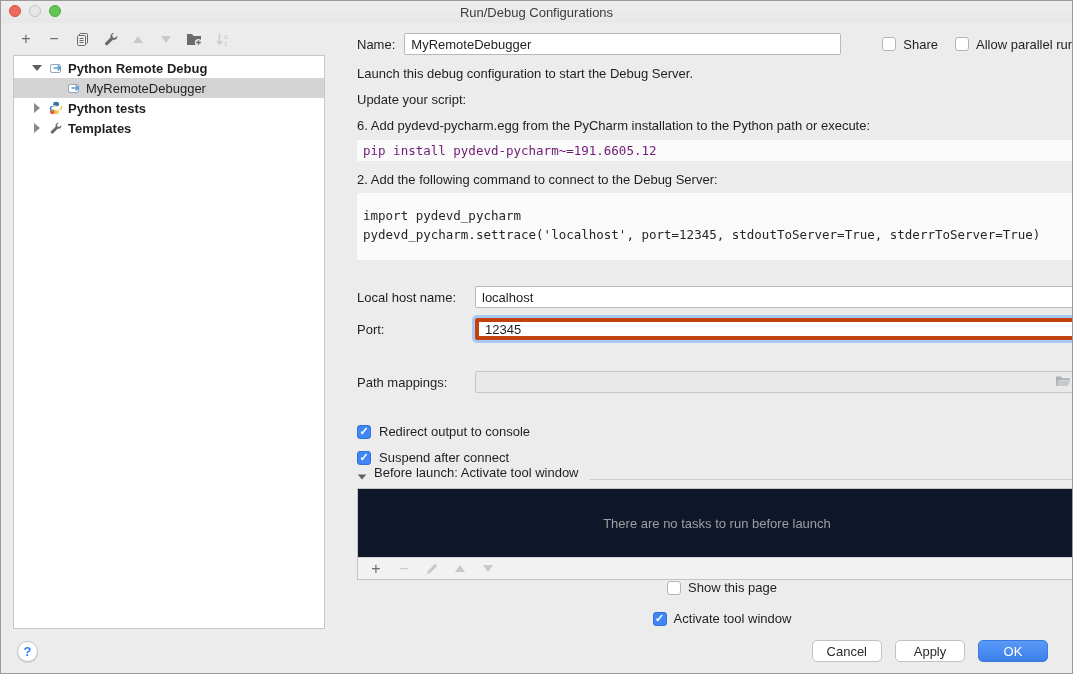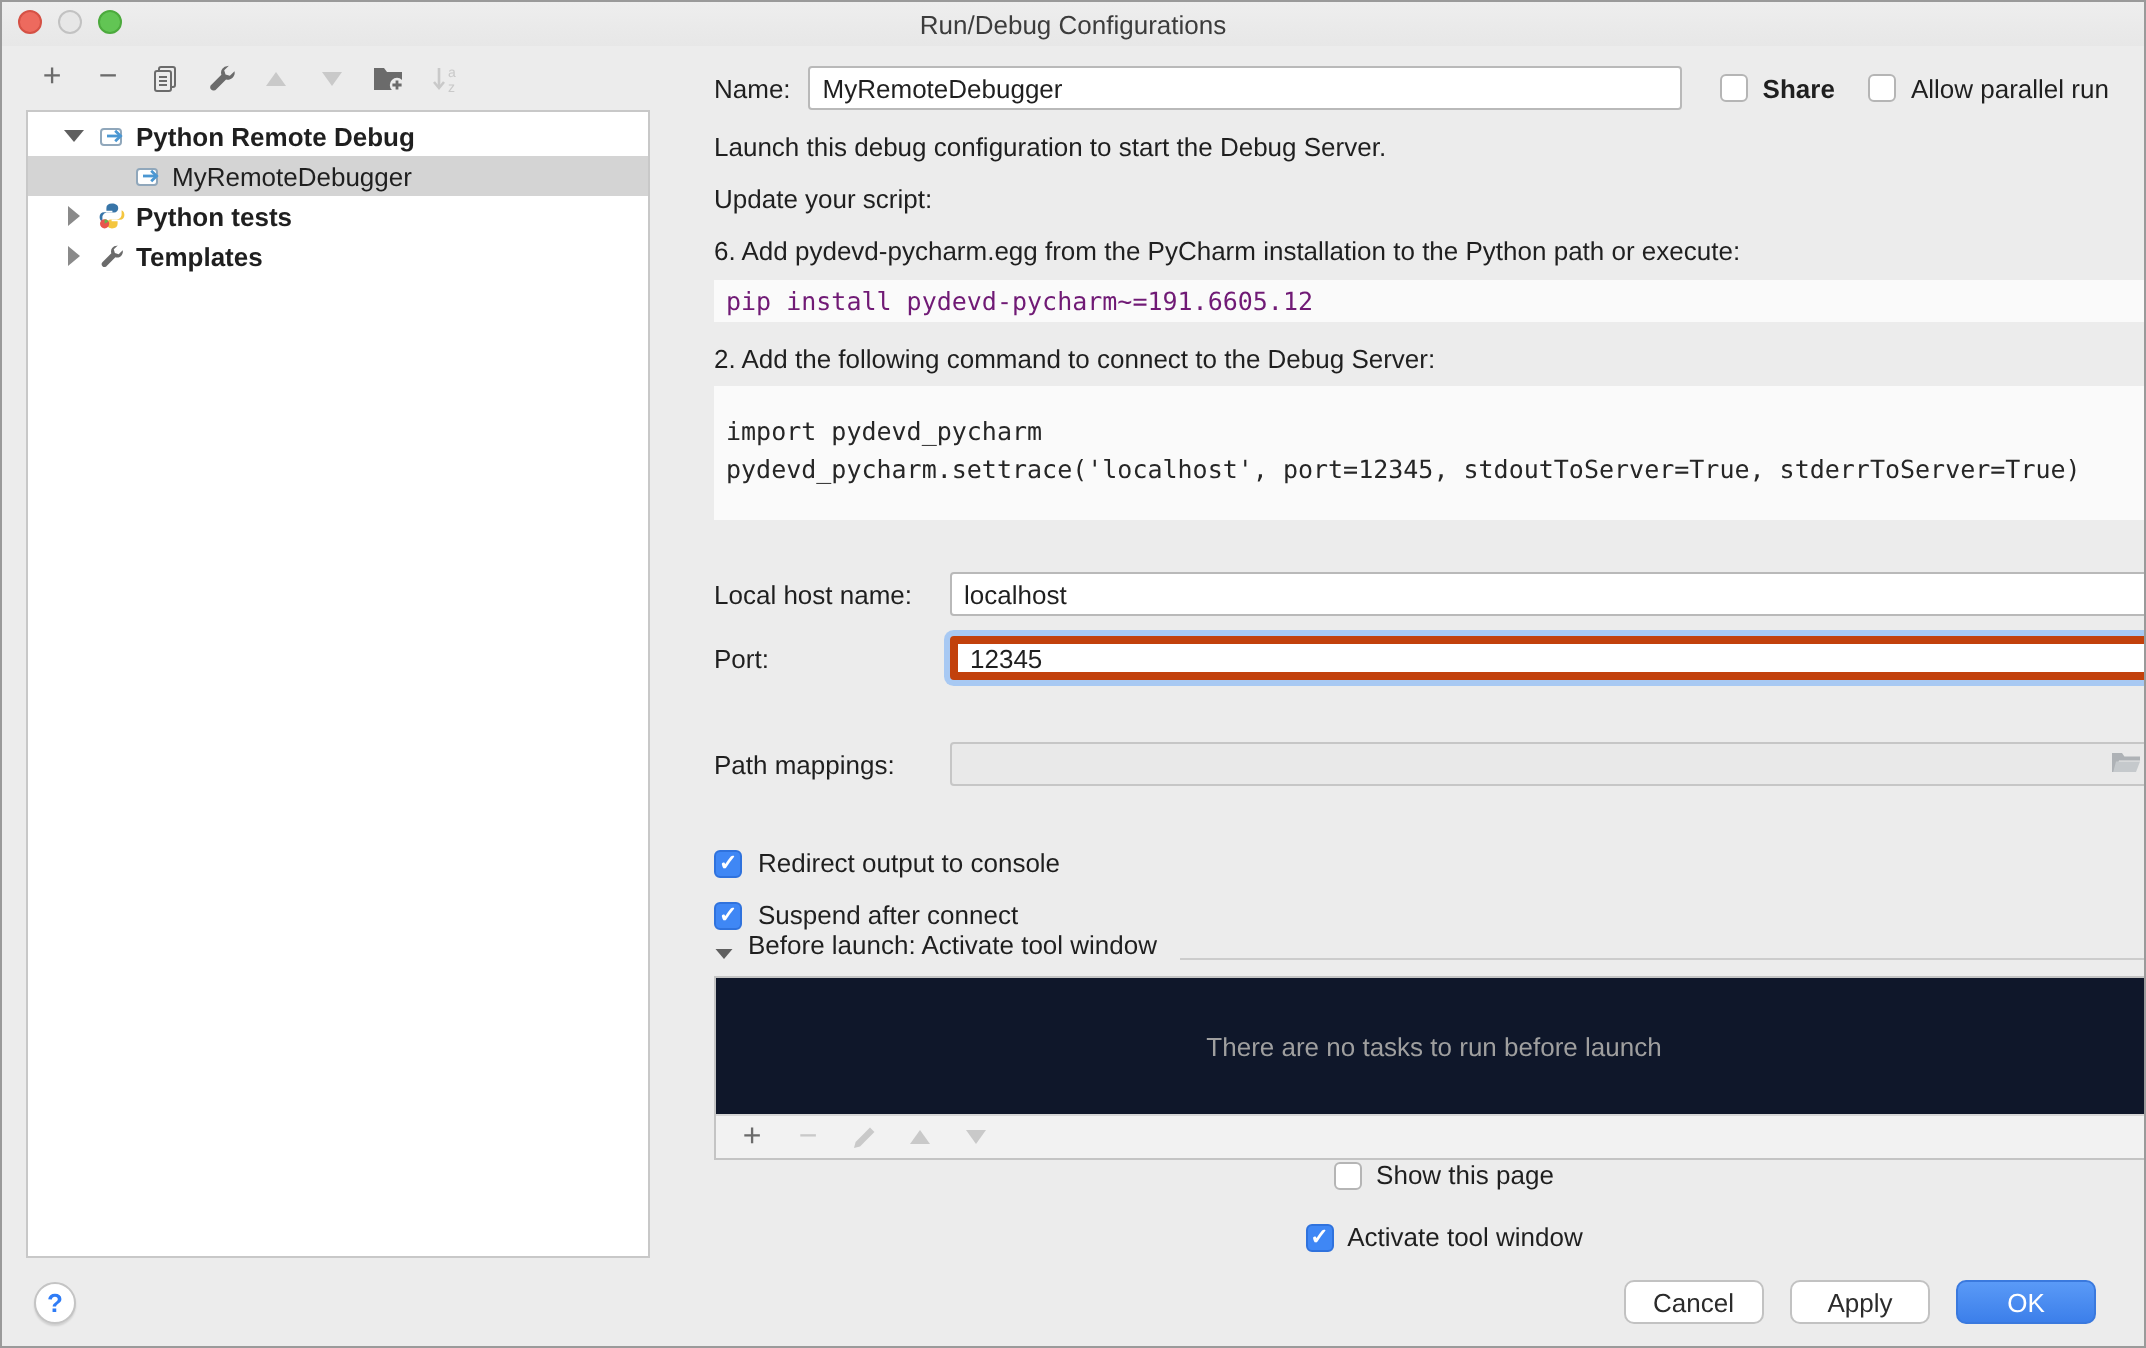--- a/index.html
+++ b/index.html
@@ -73,21 +73,21 @@
   .cb-wrap { display: inline-flex; align-items: center; gap: 7px; }
   .cb {
     width: 14px; height: 14px; border-radius: 3px; flex: none;
     background: #fff; border: 1px solid #b5b5b5; position: relative;
   }
   .cb.checked { background: #3f87f5; border-color: #2f72dd; }
   .cb.checked::after {
     content: "✓"; color: #fff; font-size: 11px; font-weight: bold;
     position: absolute; left: 1.5px; top: -0.5px;
   }
-  .share-wrap { margin-left: 19px; font-weight: bold; }
+  .share-wrap { margin-left: 41px; }
   .parallel-wrap { margin-left: 17px; }
 
   .ptext { margin-top: 11px; line-height: 15px; }
   .code-bar {
     margin-top: 7px; background: #fafafa; padding: 2px 6px;
     font-family: "DejaVu Sans Mono", monospace; font-size: 12.5px; color: #701a75;
     line-height: 17px; white-space: pre;
   }
   .code-block {
     margin-top: 6px; background: #fafafa; padding: 13px 6px 16px 6px;

